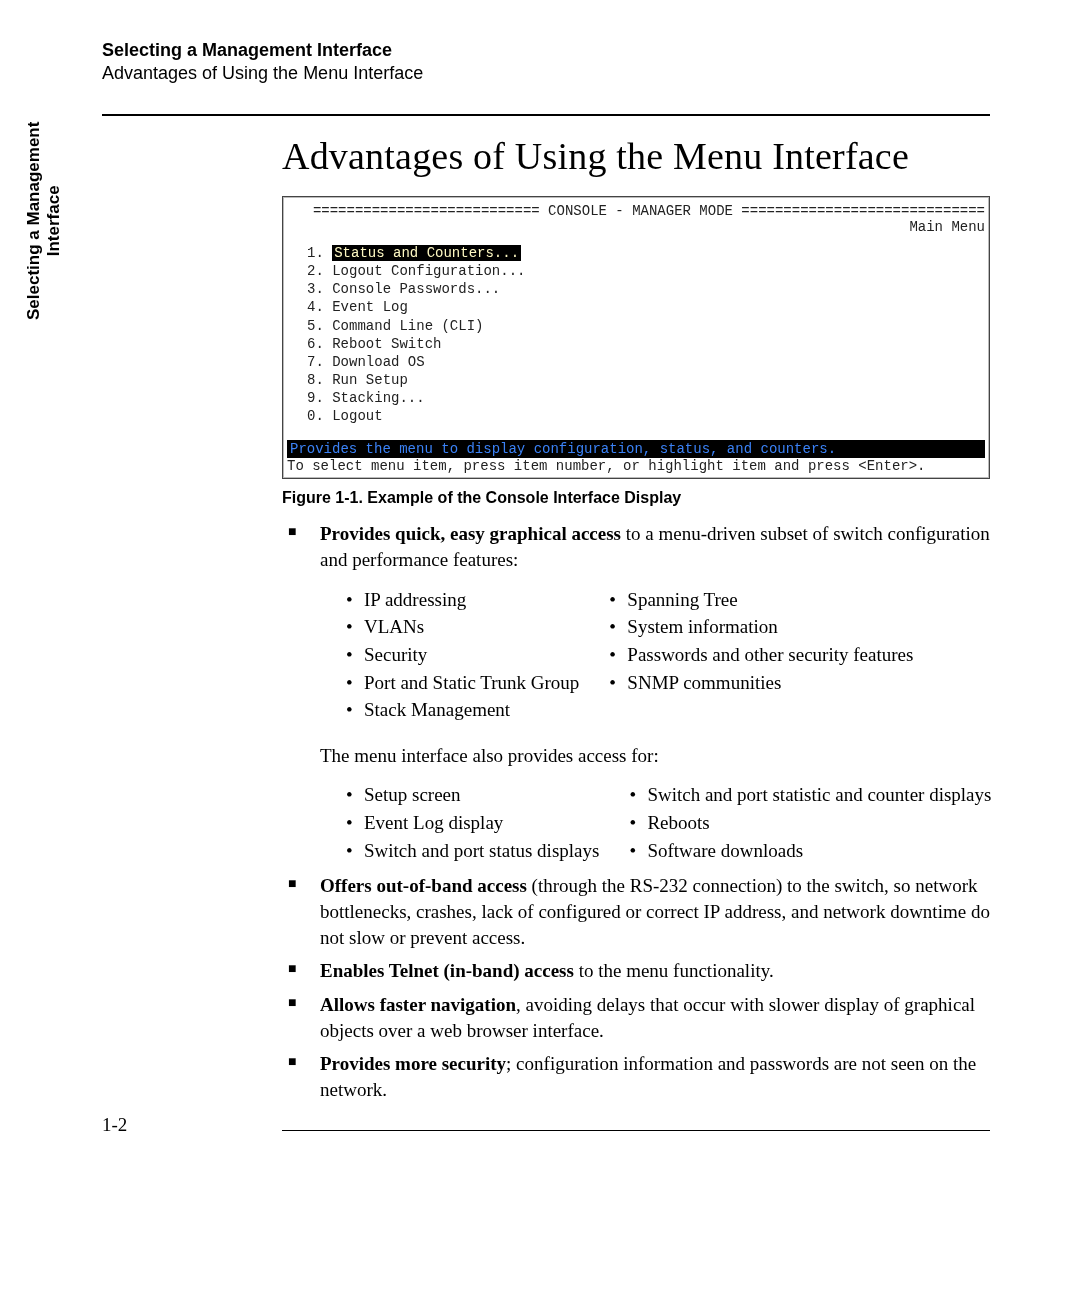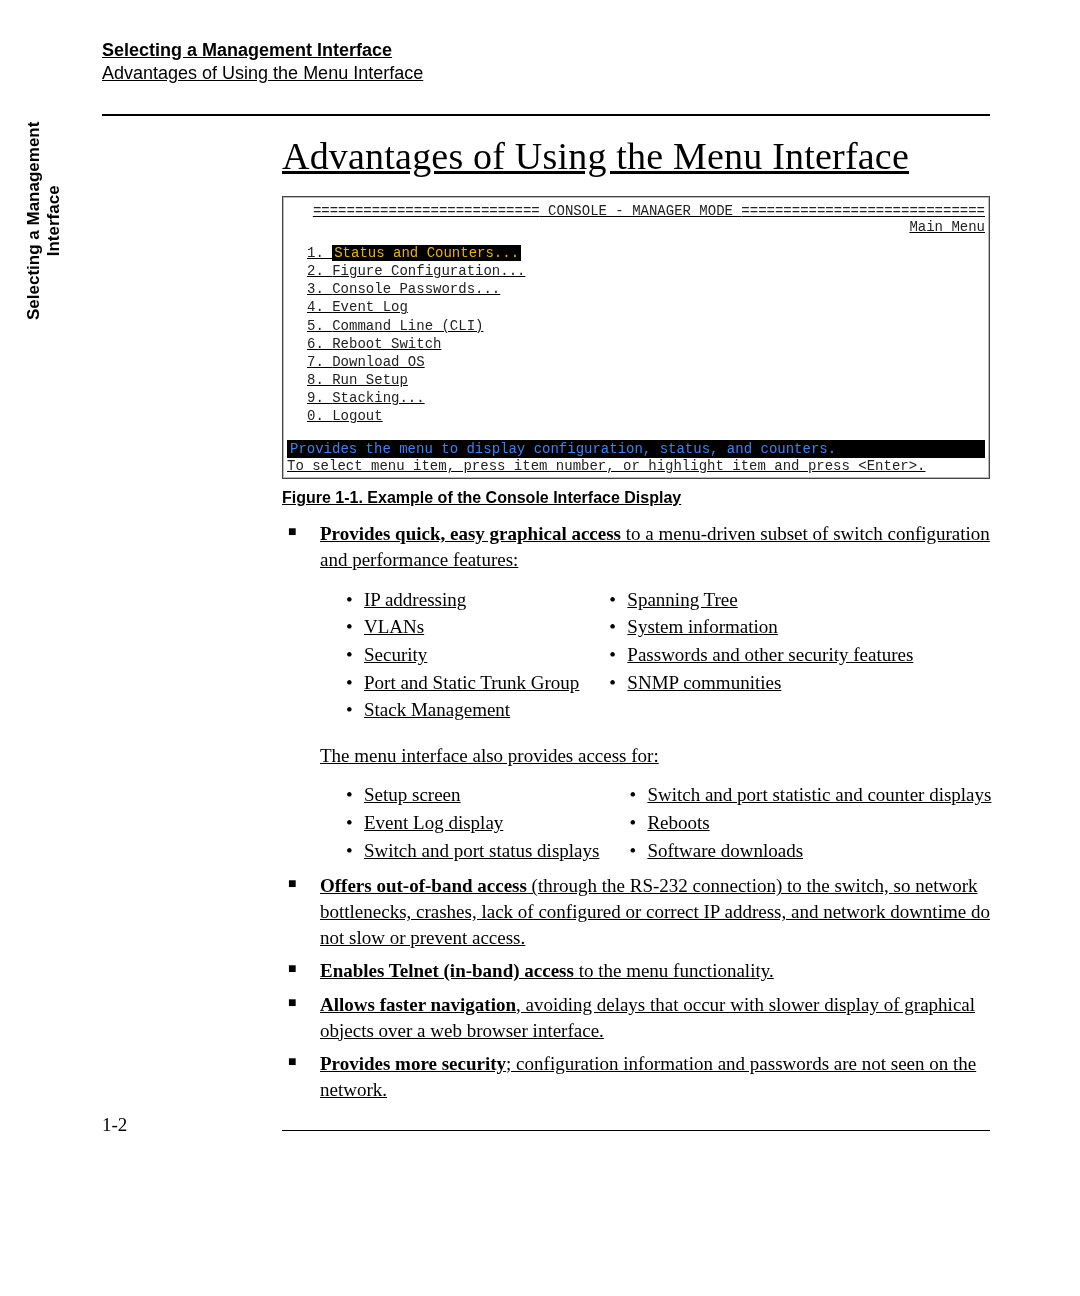--- a/index.html
+++ b/index.html
@@ -8,21 +8,20 @@
     background: #ffffff;
     color: #000;
     font-family: "Times New Roman", Times, serif;
   }
   .page {
     width: 1080px;
     height: 1188px;
     position: relative;
     box-sizing: border-box;
     padding: 40px 90px 40px 102px;
-    text-decoration: underline;
   }
   .running-head {
     margin-bottom: 8px;
   }
   .running-head .bold {
     font-family: Arial, Helvetica, sans-serif;
     font-weight: bold;
     font-size: 18px;
   }
   .running-head .sub {
@@ -74,21 +73,21 @@
     line-height: 1.15;
     padding: 6px 4px 4px 4px;
     color: #222;
     box-shadow: 0 0 0 1px #bbb inset;
   }
   .console-box .center { text-align: right; }
   .console-box .menu-list { padding-left: 20px; margin-top: 10px; }
   .console-box .menu-list div { margin: 2px 0; }
   .console-box .highlighted {
     background: #000;
-    color: #eab308;
+    color: #fef9c3;
     padding: 0 2px;
   }
   .console-box .status-bar {
     background: #000;
     color: #3b82f6;
     padding: 1px 3px;
     margin-top: 14px;
     display: inline-block;
     width: calc(100% - 6px);
   }
@@ -170,21 +169,21 @@
 
     <h1 class="title">Advantages of Using the Menu Interface</h1>
 
     <div class="console-box">
       <div class="center">
         <span>===========================</span><span> CONSOLE - MANAGER MODE </span><span>=============================</span>
       </div>
       <div class="center">Main Menu</div>
       <div class="menu-list" id="menu-list">
           <div><span>1. </span><span class="highlighted">Status and Counters...</span></div>
-          <div><span>2. </span><span>Figure Configuration...</span></div>
+          <div><span>2. </span><span>Logout Configuration...</span></div>
           <div><span>3. </span><span>Console Passwords...</span></div>
           <div><span>4. </span><span>Event Log</span></div>
           <div><span>5. </span><span>Command Line (CLI)</span></div>
           <div><span>6. </span><span>Reboot Switch</span></div>
           <div><span>7. </span><span>Download OS</span></div>
           <div><span>8. </span><span>Run Setup</span></div>
           <div><span>9. </span><span>Stacking...</span></div>
           <div><span>0. </span><span>Logout</span></div>
         </div>
       <div class="status-bar">Provides the menu to display configuration, status, and counters.</div>

